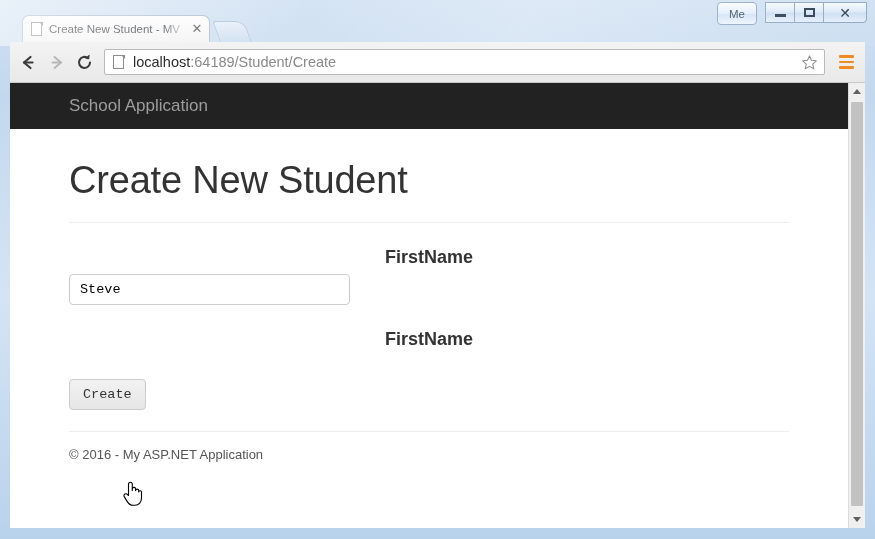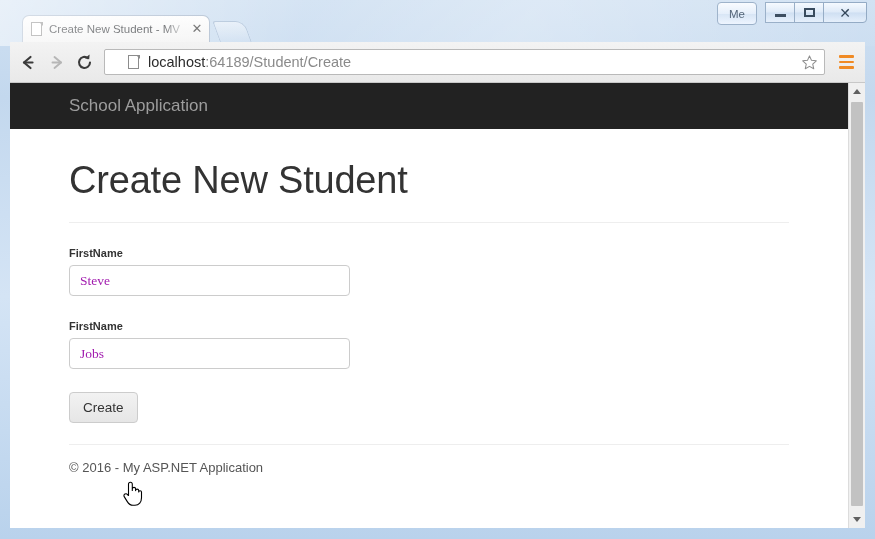--- a/index.html
+++ b/index.html
@@ -138,21 +138,21 @@
   #nav-back { margin-left: 4px; }
   #omnibox {
     flex: 1 1 auto;
     height: 26px;
     margin: 0 8px 0 6px;
     background: #ffffff;
     border: 1px solid #b9b9b9;
     border-radius: 2px;
     display: flex;
     align-items: center;
-    padding: 0 4px 0 23px;
+    padding: 0 4px 0 8px;
     box-sizing: border-box;
   }
   #omnibox-page-icon { width: 12px; height: 14px; position: relative; margin-right: 8px; flex: 0 0 auto; }
   #url-text {
     flex: 1 1 auto;
     font-size: 14.5px;
     color: #8a8a8a;
     white-space: nowrap;
     overflow: hidden;
   }
@@ -204,48 +204,49 @@
     margin: 30px 0 0 0;
     letter-spacing: -0.2px;
   }
   hr.sep {
     border: none;
     border-top: 1px solid #eeeeee;
     margin: 20px 0 0 0;
   }
   .form-group { margin-top: 24px; }
   .form-label {
-    font-size: 11px;
+    font-size: 18px;
     font-weight: bold;
     color: #333333;
     display: block;
     margin-bottom: 6px;
+    text-align: center;
   }
   .form-input {
     width: 281px;
     height: 31px;
     border: 1px solid #cccccc;
     border-radius: 4px;
     box-sizing: border-box;
     font-size: 13.5px;
-    color: #a21caf;
+    color: #000000;
     padding: 0 10px;
     background: #ffffff;
-    font-family: Liberation Serif, serif;
+    font-family: Liberation Mono, monospace;
     outline: none;
   }
   #create-button {
     margin-top: 23px;
     padding: 7px 13px;
     font-size: 13.5px;
     color: #333333;
     background: linear-gradient(to bottom, #f2f2f2, #e6e6e6);
     border: 1px solid #cccccc;
     border-radius: 4px;
-    font-family: Liberation Sans, sans-serif;
+    font-family: Liberation Mono, monospace;
   }
   #back-link {
     display: block;
     margin-top: 16px;
     font-size: 13.5px;
     color: #337ab7;
     text-decoration: none;
   }
   #footer-sep {
     border: none;
@@ -402,21 +403,20 @@
         <h1 id="page-title">Create New Student</h1>
         <hr class="sep">
 
         <div class="form-group">
           <label class="form-label">FirstName</label>
           <input class="form-input" type="text" value="Steve" style="">
         </div>
 
         <div class="form-group">
           <label class="form-label">FirstName</label>
-          <input class="form-input" type="text" value="Jobs" style="">
         </div>
 
         <button id="create-button">Create</button>
 
 
         <hr id="footer-sep">
         <div id="footer-text">© 2016 - My ASP.NET Application</div>
 
       </div>
     </div>

